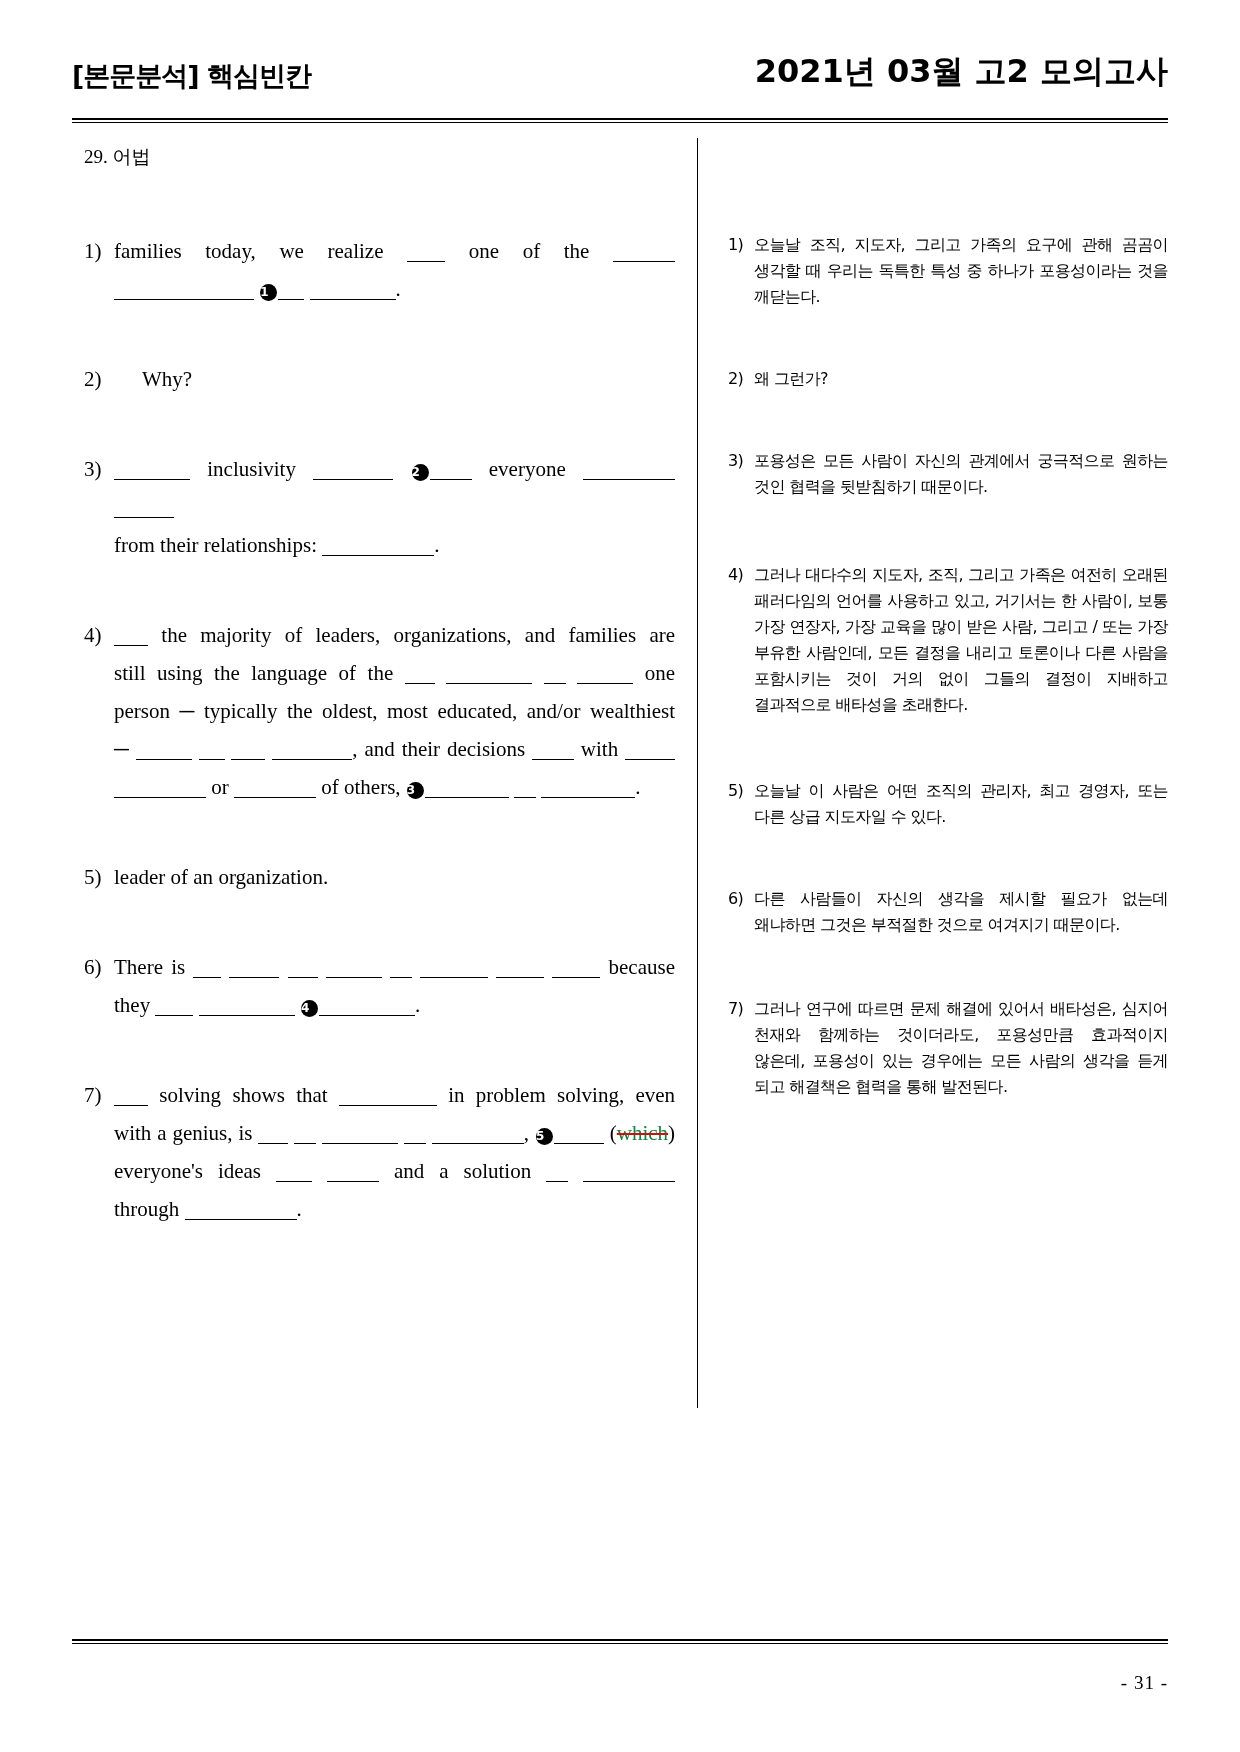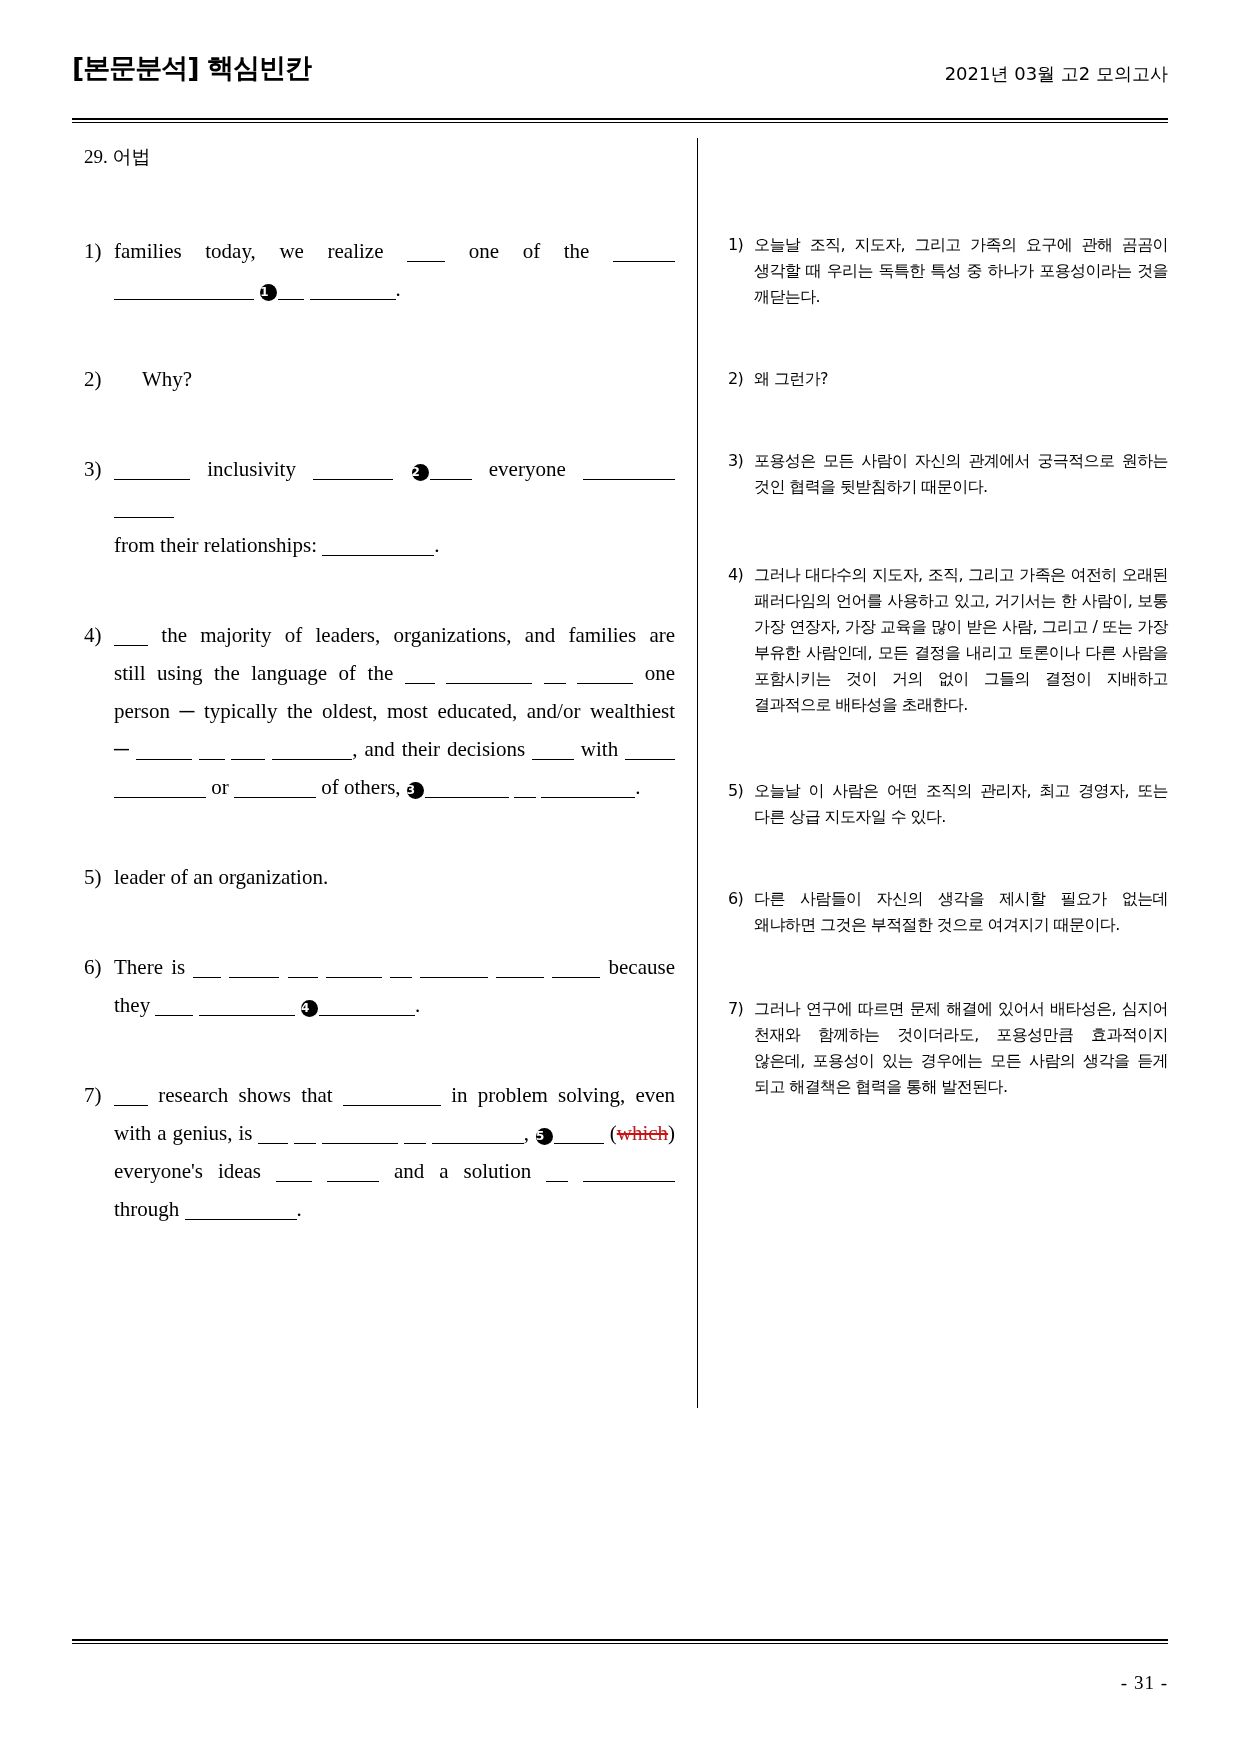--- a/index.html
+++ b/index.html
@@ -18,21 +18,21 @@
   .header {
     position:absolute; left:72px; right:72px; top:50px;
     display:flex; align-items:flex-end; justify-content:space-between;
     font-family:"DejaVu Sans", sans-serif;
   }
   .hdr-left {
     font-size:27px; font-weight:bold; letter-spacing:-1px;
     white-space:nowrap;
   }
   .hdr-right {
-    font-size:18px; font-weight:normal; letter-spacing:0px;
+    font-size:32px; font-weight:bold; letter-spacing:0px;
     white-space:nowrap;
   }
   .rule-top {
     position:absolute; left:72px; right:72px; top:118px;
     height:5px;
     border-top:2px solid #000;
     border-bottom:1px solid #000;
   }
   .rule-bottom {
     position:absolute; left:72px; right:72px; bottom:108px;
@@ -95,21 +95,21 @@
     width:17px; height:17px;
     border-radius:50%;
     background:#000; color:#fff;
     font-family:"DejaVu Sans", sans-serif;
     font-size:12px; font-weight:bold;
     line-height:17px; text-align:center;
     vertical-align:0.02em;
     margin:0 1px;
   }
   .strike-red {
-    color:#b91c1c;
+    color:#15803d;
     text-decoration:line-through;
     text-decoration-color:#d01010;
     text-decoration-thickness:1.6px;
   }
 
   
   .kitem {
     display:flex;
     font-family:"DejaVu Sans", sans-serif;
     font-size:16px;
@@ -178,21 +178,21 @@
           <div class="eitem" style="margin-top: 52px;">
             <div class="num">6)</div>
             <div style="flex: 1 1 0%;">
               <div class="etext just-all"><span>There</span> <span>is</span> <span class="bl" style="width: 28px;"></span> <span class="bl" style="width: 50px;"></span> <span class="bl" style="width: 30px;"></span> <span class="bl" style="width: 56px;"></span> <span class="bl" style="width: 22px;"></span> <span class="bl" style="width: 68px;"></span> <span class="bl" style="width: 48px;"></span> <span class="bl" style="width: 48px;"></span> <span>because</span></div>
               <div class="etext"><span>they</span> <span class="bl" style="width: 38px;"></span> <span class="bl" style="width: 96px;"></span> <span class="cnum">4</span><span class="bl" style="width: 96px;"></span><span>.</span></div>
             </div>
           </div>
           <div class="eitem" style="margin-top: 52px;">
             <div class="num">7)</div>
             <div style="flex: 1 1 0%;">
-              <div class="etext just-all"><span class="bl" style="width: 34px;"></span> <span>research</span> <span>shows</span> <span>that</span> <span class="bl" style="width: 98px;"></span> <span>in</span> <span>problem</span> <span>solving,</span> <span>even</span></div>
+              <div class="etext just-all"><span class="bl" style="width: 34px;"></span> <span>solving</span> <span>shows</span> <span>that</span> <span class="bl" style="width: 98px;"></span> <span>in</span> <span>problem</span> <span>solving,</span> <span>even</span></div>
               <div class="etext just-all"><span>with</span> <span>a</span> <span>genius,</span> <span>is</span> <span class="bl" style="width: 30px;"></span> <span class="bl" style="width: 22px;"></span> <span class="bl" style="width: 76px;"></span> <span class="bl" style="width: 22px;"></span> <span class="bl" style="width: 92px;"></span><span>,</span> <span class="cnum">5</span><span class="bl" style="width: 50px;"></span> <span>(</span><span class="strike-red">which</span><span>)</span></div>
               <div class="etext just-all"><span>everyone's</span> <span>ideas</span> <span class="bl" style="width: 36px;"></span> <span class="bl" style="width: 52px;"></span> <span>and</span> <span>a</span> <span>solution</span> <span class="bl" style="width: 22px;"></span> <span class="bl" style="width: 92px;"></span></div>
               <div class="etext"><span>through</span> <span class="bl" style="width: 112px;"></span><span>.</span></div>
             </div>
           </div>
         </div>
     </div>
 
     <div class="divider"></div>
 

